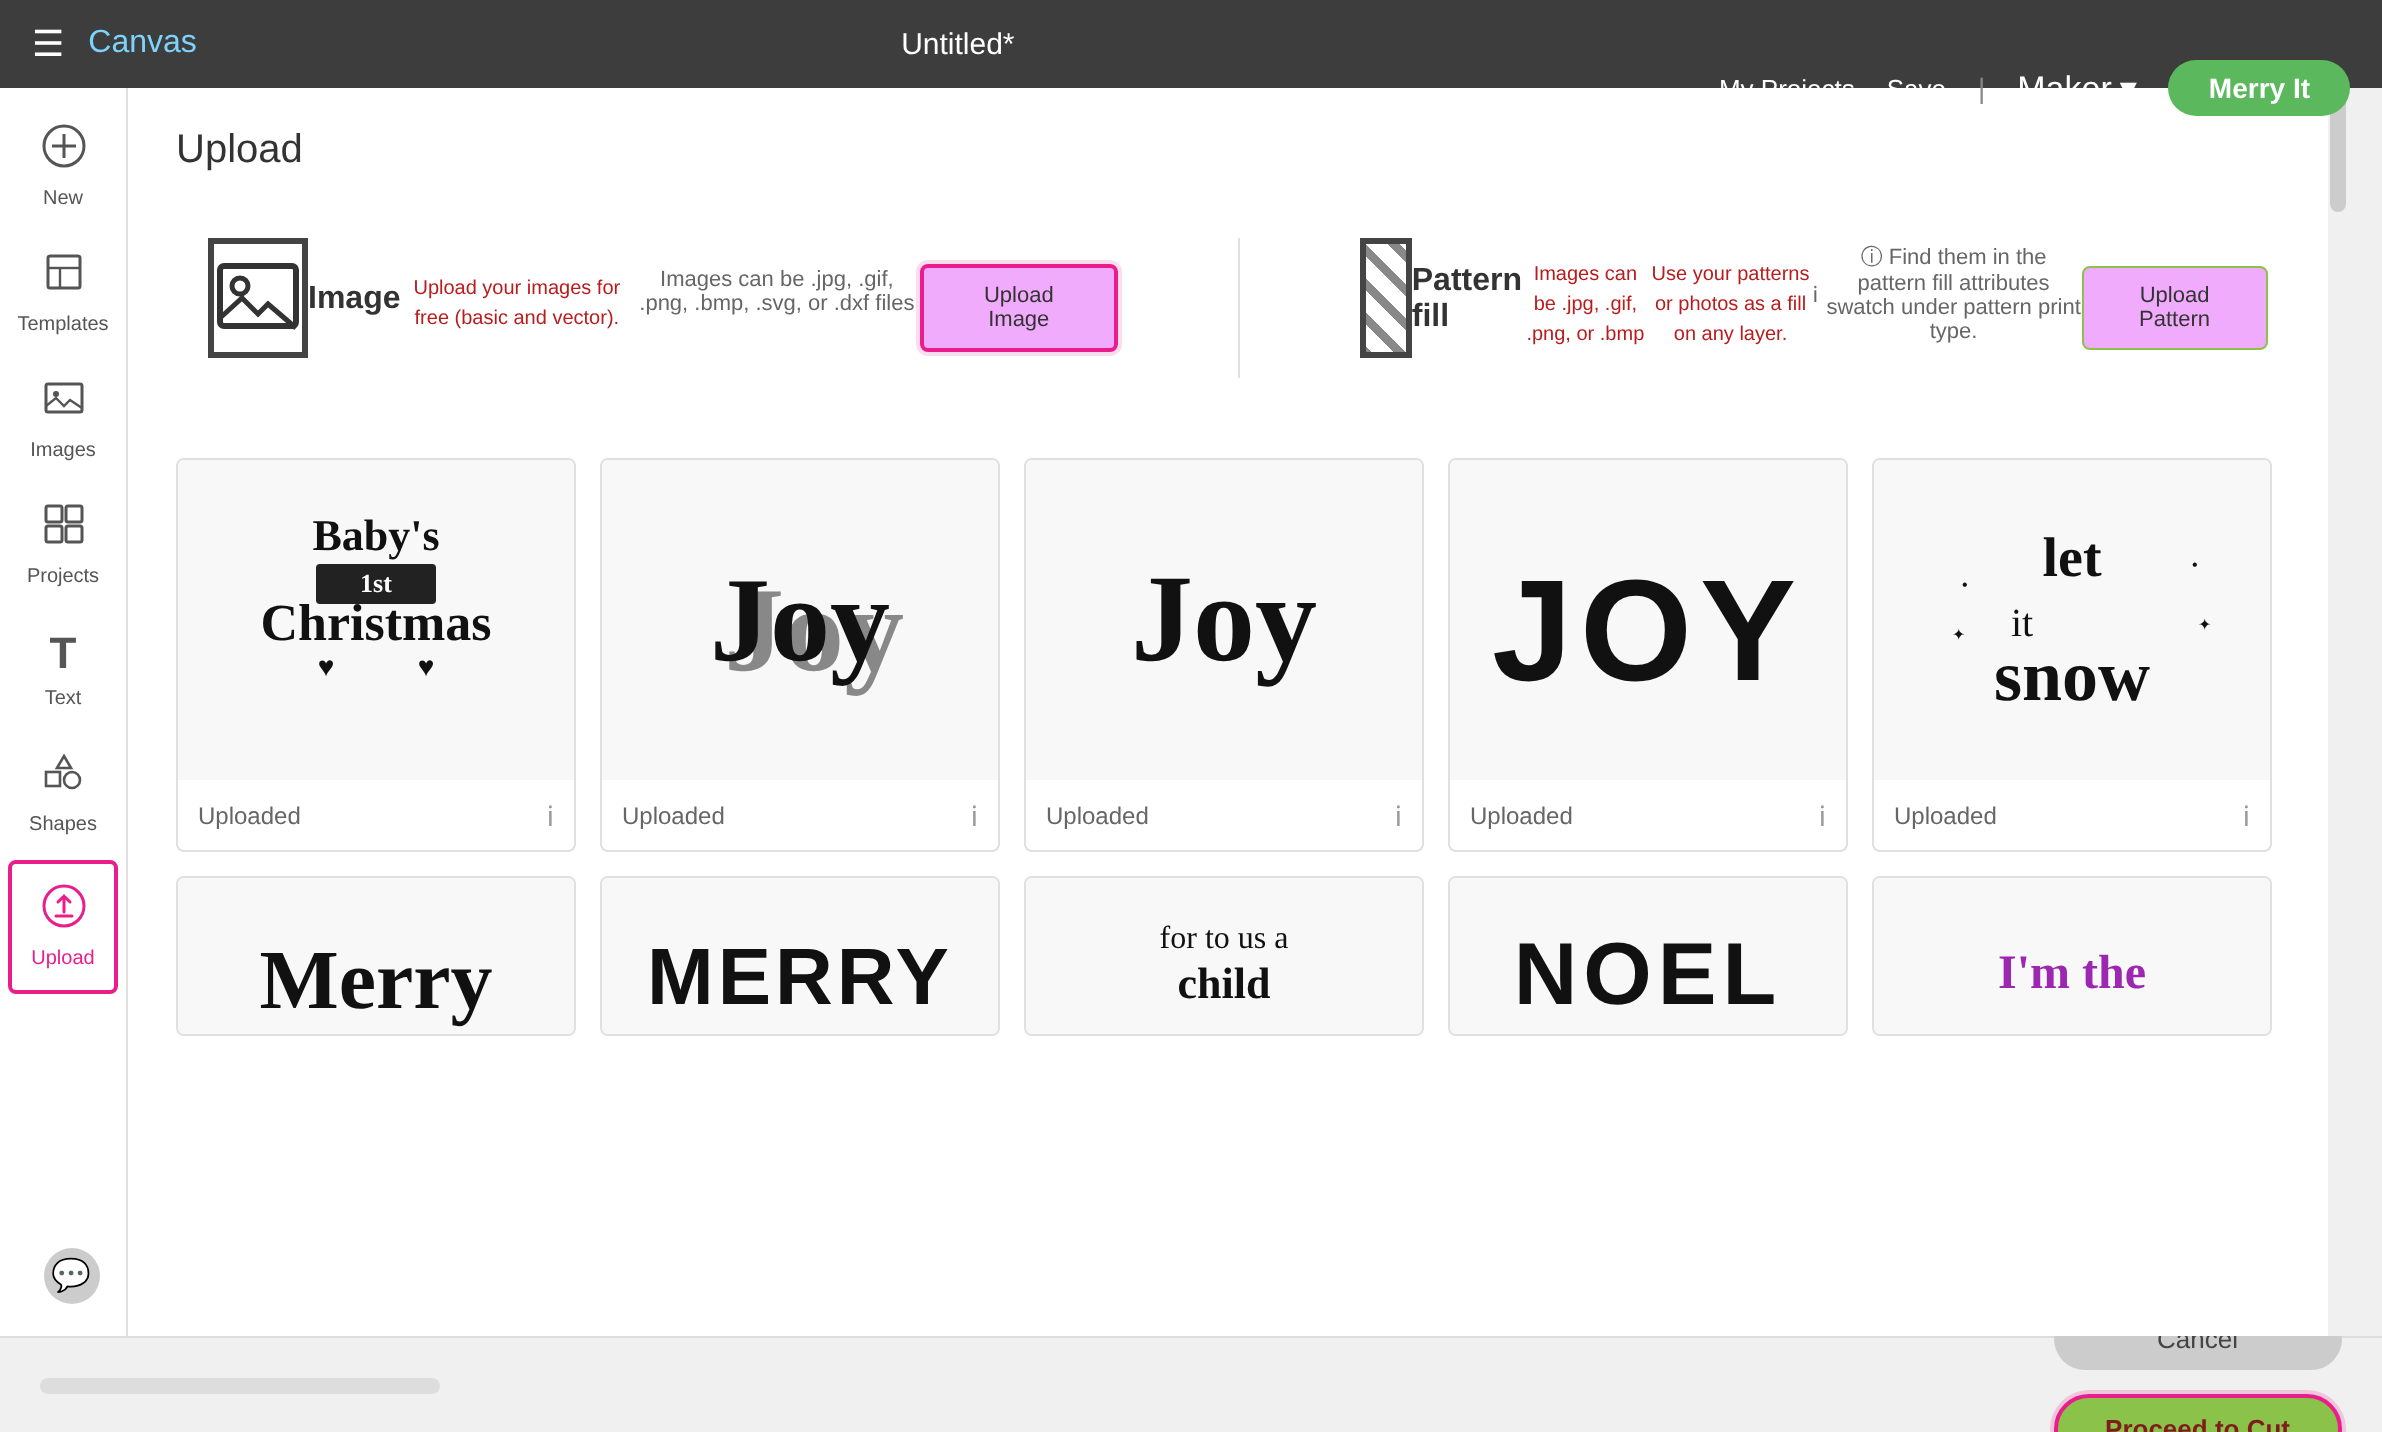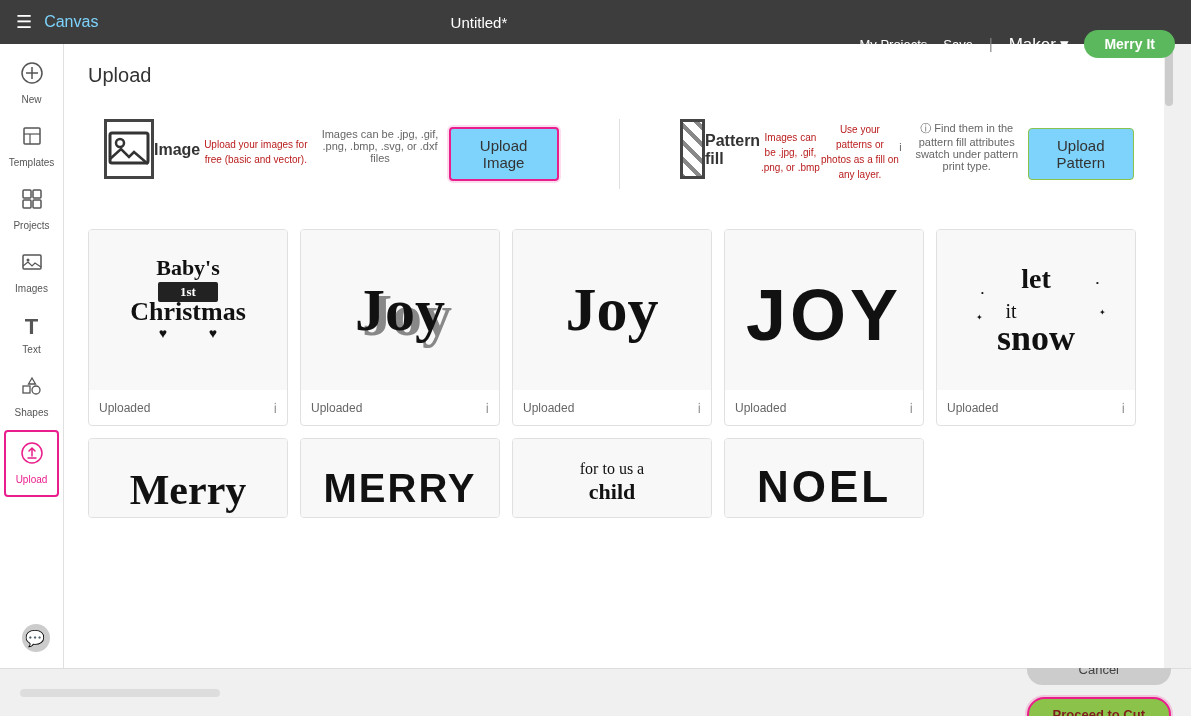--- a/index.html
+++ b/index.html
@@ -88,25 +88,25 @@
       align-items: center;
       padding: 20px;
     }
     .upload-option-title { font-size: 16px; font-weight: 600; color: #333; margin-bottom: 8px; }
     .upload-option-desc { font-size: 10px; color: #b91c1c; text-align: center; line-height: 1.5; margin-bottom: 4px; }
     .upload-option-note { font-size: 11px; color: #666; text-align: center; margin-bottom: 16px; }
     .upload-info-note { font-size: 11px; color: #666; text-align: center; margin-bottom: 16px; display: flex; align-items: center; gap: 4px; }
 
     .upload-btn {
       border: 1.5px solid #8bc34a;
-      background: #7dd3fc;
+      background: #f0abfc;
       color: #333;
       padding: 8px 28px;
       border-radius: 4px;
-      font-size: 15px;
+      font-size: 11px;
       cursor: pointer;
     }
     .upload-btn.highlighted {
       border: 2.5px solid #e91e8c;
       box-shadow: 0 0 0 2px rgba(233,30,140,0.15);
     }
 
     .divider-vertical { width: 1px; background: #e0e0e0; margin: 20px 0; }
 
     
@@ -297,37 +297,37 @@
             <rect x="3" y="3" width="16" height="16" rx="1" fill="none" stroke="#555" stroke-width="1.5"></rect>
             <path d="M3 9h16" stroke="#555" stroke-width="1.2"></path>
             <path d="M9 9v10" stroke="#555" stroke-width="1.2"></path>
           </svg>
       </span>
       <span class="label">Templates</span>
     </div>
     <div class="sidebar-item">
       <span class="icon">
         <svg width="22" height="22" viewBox="0 0 22 22">
+            <rect x="2" y="4" width="18" height="14" rx="1" fill="none" stroke="#555" stroke-width="1.5"></rect>
+            <circle cx="7" cy="9" r="1.5" fill="#555"></circle>
+            <path d="M2 15l5-4 4 4 3-3 6 4" stroke="#555" stroke-width="1.2" fill="none"></path>
+          </svg>
+      </span>
+      <span class="label">Images</span>
+    </div>
+    <div class="sidebar-item">
+      <span class="icon">
+        <svg width="22" height="22" viewBox="0 0 22 22">
             <rect x="2" y="2" width="8" height="8" rx="1" fill="none" stroke="#555" stroke-width="1.5"></rect>
             <rect x="12" y="2" width="8" height="8" rx="1" fill="none" stroke="#555" stroke-width="1.5"></rect>
             <rect x="2" y="12" width="8" height="8" rx="1" fill="none" stroke="#555" stroke-width="1.5"></rect>
             <rect x="12" y="12" width="8" height="8" rx="1" fill="none" stroke="#555" stroke-width="1.5"></rect>
           </svg>
       </span>
       <span class="label">Projects</span>
-    </div>
-    <div class="sidebar-item">
-      <span class="icon">
-        <svg width="22" height="22" viewBox="0 0 22 22">
-            <rect x="2" y="4" width="18" height="14" rx="1" fill="none" stroke="#555" stroke-width="1.5"></rect>
-            <circle cx="7" cy="9" r="1.5" fill="#555"></circle>
-            <path d="M2 15l5-4 4 4 3-3 6 4" stroke="#555" stroke-width="1.2" fill="none"></path>
-          </svg>
-      </span>
-      <span class="label">Images</span>
     </div>
     <div class="sidebar-item">
       <span class="icon" style="font-size:22px;color:#555;font-weight:bold;">T</span>
       <span class="label">Text</span>
     </div>
     <div class="sidebar-item">
       <span class="icon">
         <svg width="22" height="22" viewBox="0 0 22 22">
             <path d="M11 3l3.5 6h-7z" fill="none" stroke="#555" stroke-width="1.3"></path>
             <circle cx="15" cy="15" r="4" fill="none" stroke="#555" stroke-width="1.3"></circle>
@@ -486,20 +486,27 @@
             </svg>
           </div>
         </div>
         <div class="image-card" style="height:80px;">
           <div class="image-card-thumb" style="height:80px;">
             <svg width="170" height="70" viewBox="0 0 170 70">
               <text x="85" y="58" text-anchor="middle" font-family="Impact, Arial" font-size="44" fill="#111" font-weight="bold" letter-spacing="3">NOEL</text>
             </svg>
           </div>
         </div>
+        <div class="image-card" style="height:80px;">
+          <div class="image-card-thumb" style="height:80px;">
+            <svg width="170" height="70" viewBox="0 0 170 70">
+              <text x="85" y="50" text-anchor="middle" font-family="cursive" font-size="24" fill="#9c27b0" font-weight="bold">I'm the</text>
+            </svg>
+          </div>
+        </div>
       </div>
     </div>
 
     <div class="right-scrollbar">
       <div class="scrollbar-thumb"></div>
     </div>
   </div>
 
 </div>
 

